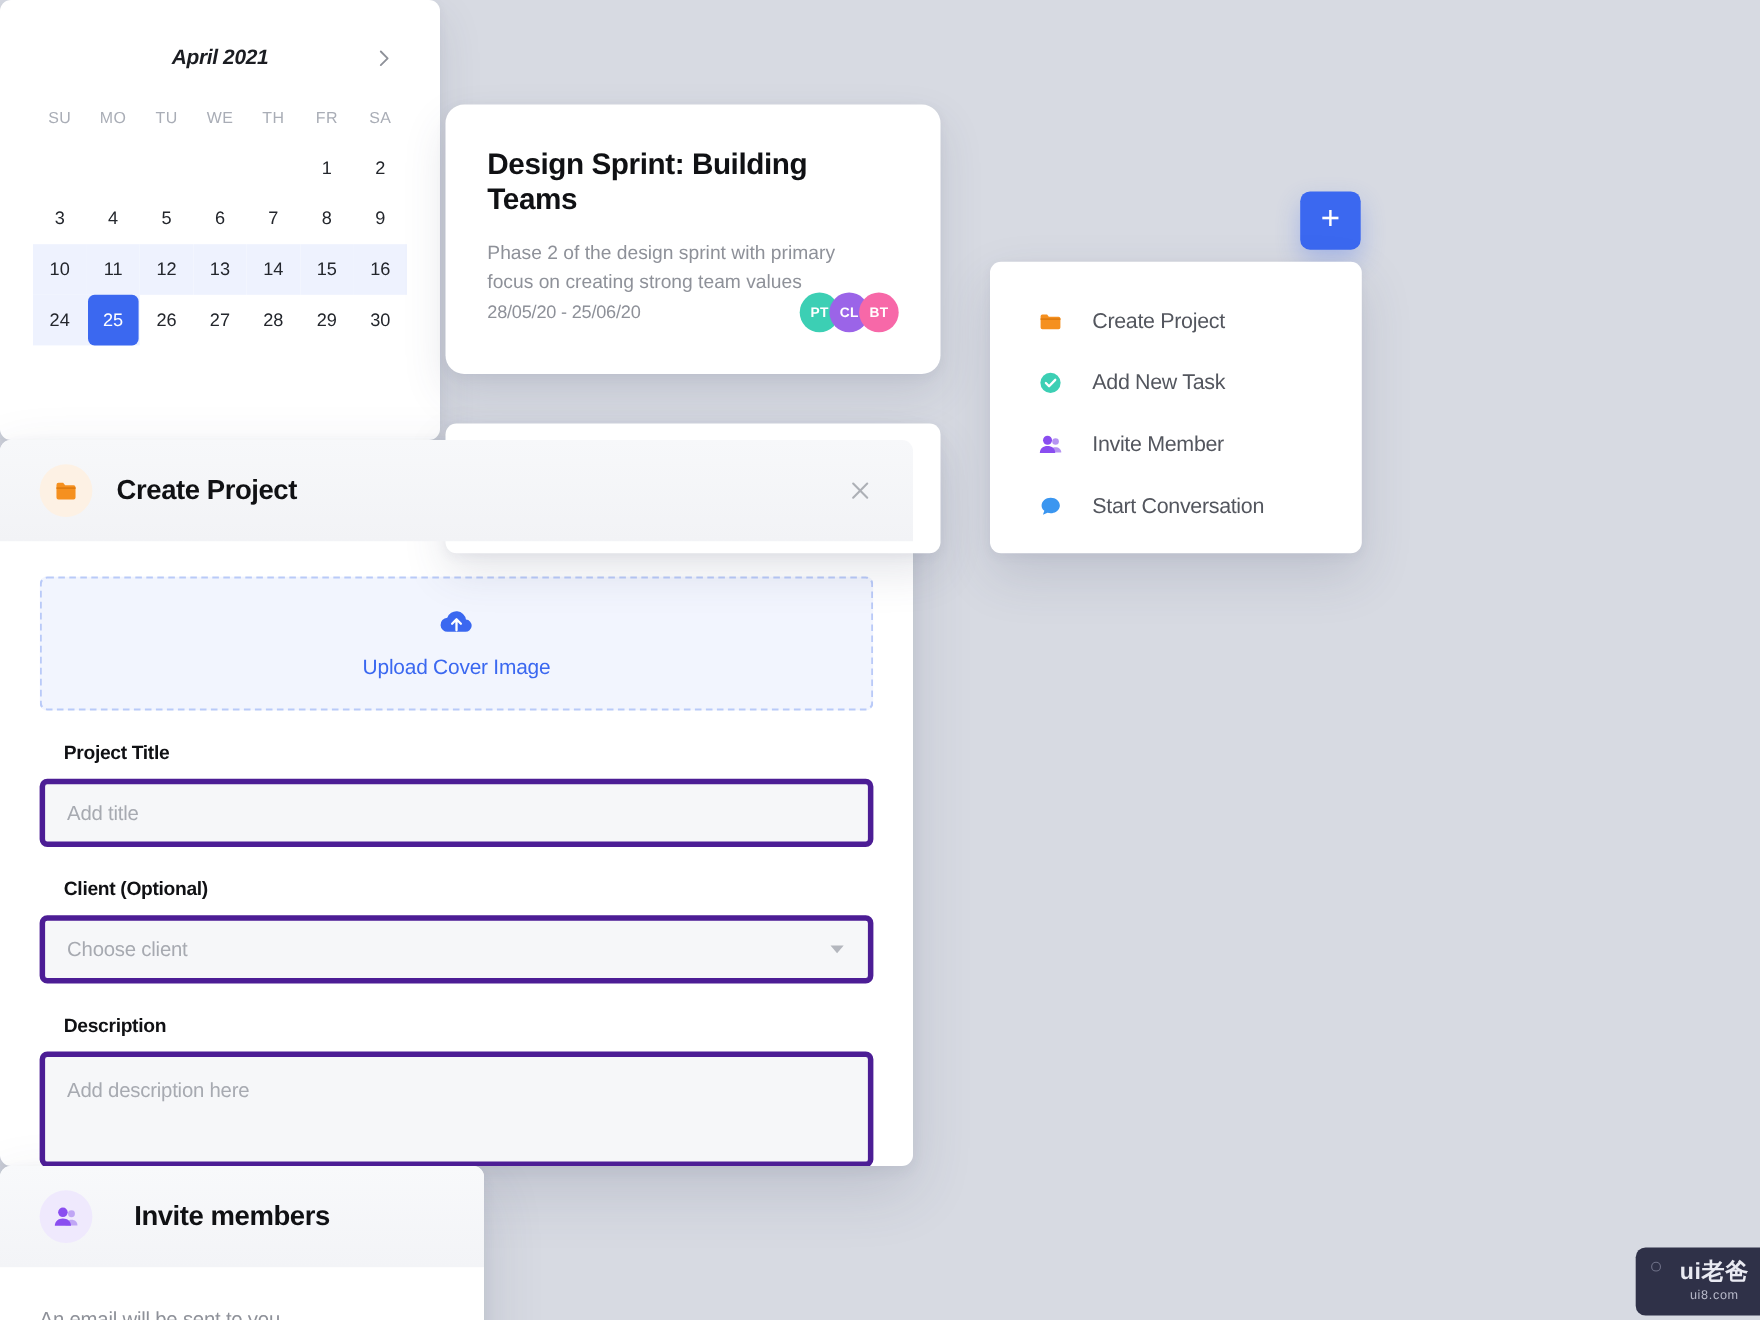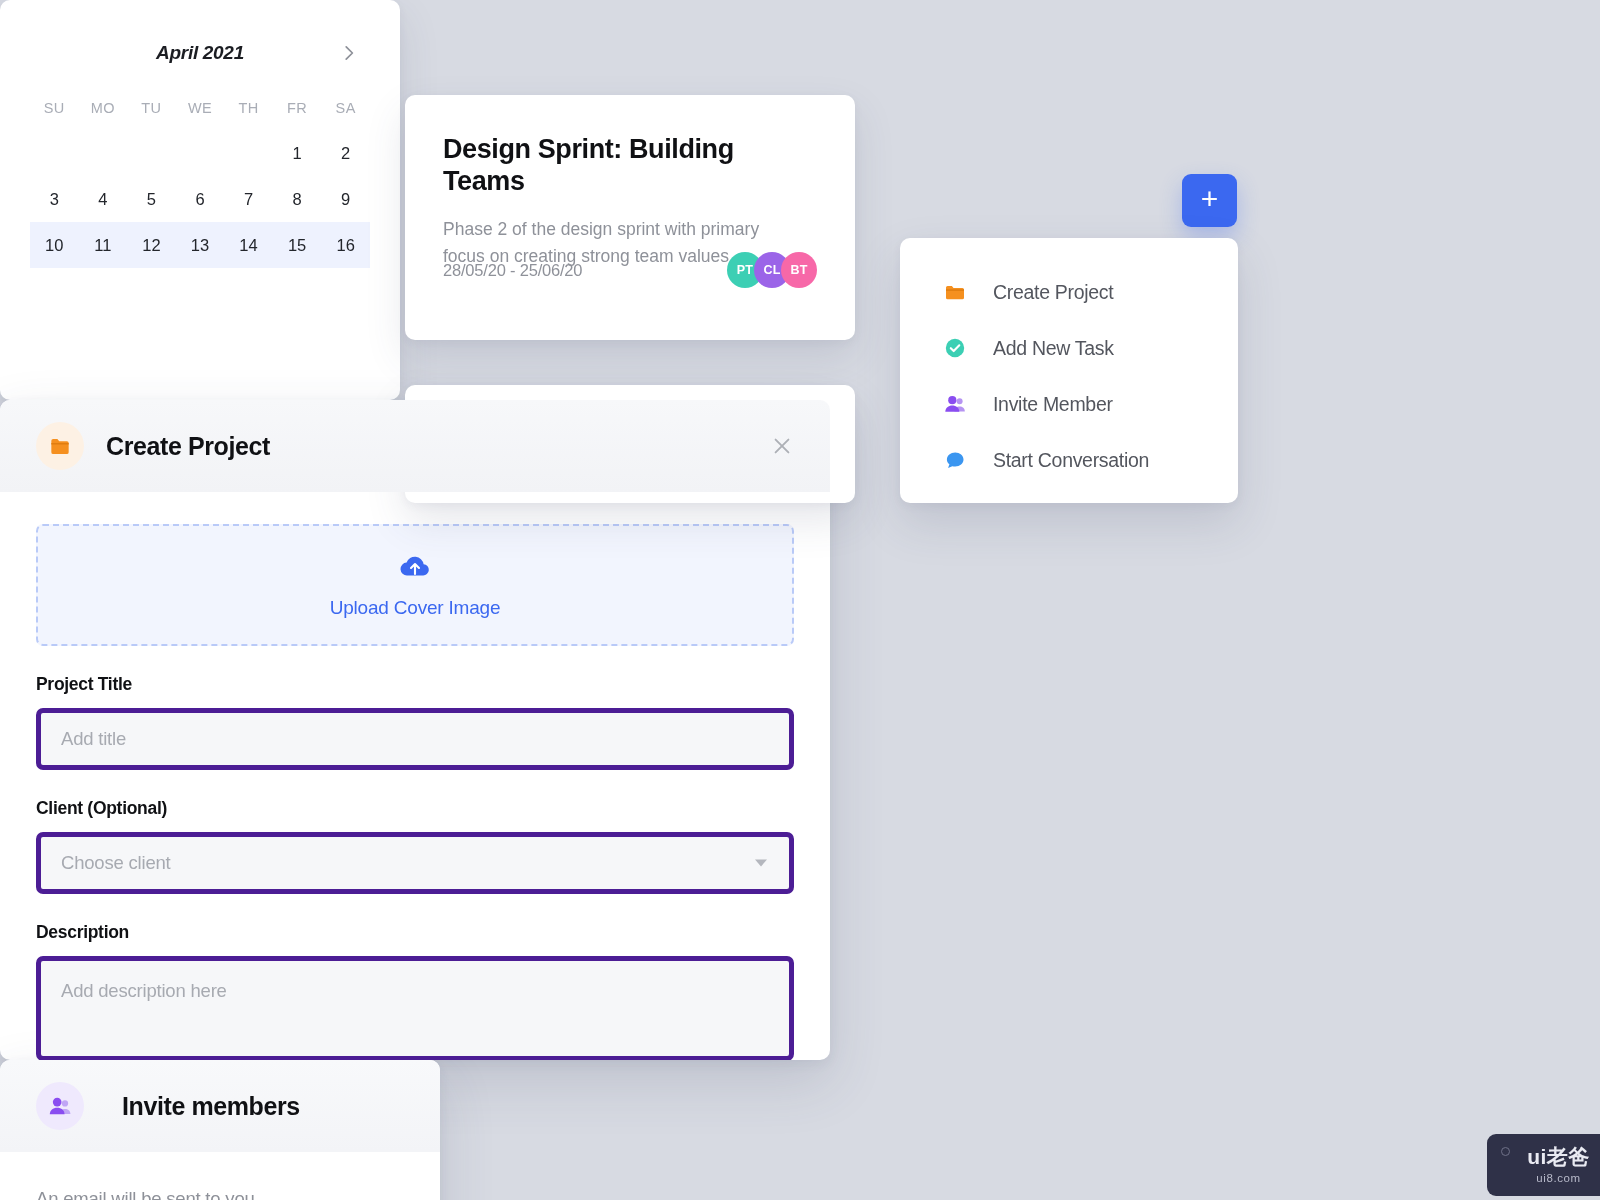--- a/index.html
+++ b/index.html
@@ -25,38 +25,39 @@
     background: #ffffff;
     border-radius: 10px;
   }
 
   
   #project-card {
     left: 405px; top: 95px;
     width: 450px; height: 245px;
     box-shadow: 0 18px 40px rgba(60,70,100,0.13), 0 3px 10px rgba(60,70,100,0.06);
     padding: 38px 38px 0 38px;
+    border-radius: 17px;
   }
   #project-card .pc-title {
     font-size: 27px;
     font-weight: bold;
     color: #101114;
     letter-spacing: -0.4px;
     line-height: 1.2;
   }
   #project-card .pc-desc {
     margin-top: 18px;
     font-size: 17.5px;
     color: #8e9199;
     line-height: 1.55;
     max-width: 350px;
   }
   #project-card .pc-footer {
     position: absolute;
-    left: 38px; right: 38px; bottom: 52px;
+    left: 38px; right: 38px; bottom: 38px;
     display: flex;
     align-items: center;
     justify-content: space-between;
   }
   #project-card .pc-dates {
     font-size: 16.5px;
     color: #8e9199;
     letter-spacing: -0.2px;
   }
   .avatar-stack { display: flex; align-items: center; }
@@ -277,20 +278,21 @@
     color: #3b68f0;
     letter-spacing: -0.2px;
   }
 
   .field { margin-top: 28px; }
   .field-label {
     font-size: 17.5px;
     font-weight: bold;
     color: #101114;
     letter-spacing: -0.3px;
+    margin-left: 22px;
   }
   .field-input {
     margin-top: 13px;
     height: 62px;
     background: #f6f7f9;
     border: 5px solid #4c1d95;
     border-radius: 7px;
     display: flex;
     align-items: center;
     padding: 0 20px;
@@ -538,20 +540,43 @@
           <td>
               <div class="daycell">14</div>
             </td>
           <td>
               <div class="daycell">15</div>
             </td>
           <td>
               <div class="daycell">16</div>
             </td>
         </tr>
+        <tr>
+          <td class="in-range">
+              <div class="daycell">24</div>
+            </td>
+          <td class="in-range selected">
+              <div class="daycell">25</div>
+            </td>
+          <td>
+              <div class="daycell">26</div>
+            </td>
+          <td>
+              <div class="daycell">27</div>
+            </td>
+          <td>
+              <div class="daycell">28</div>
+            </td>
+          <td>
+              <div class="daycell">29</div>
+            </td>
+          <td>
+              <div class="daycell">30</div>
+            </td>
+        </tr>
       </tbody>
     </table>
   </div>
 
   <div id="create-project-modal">
     <div class="cp-header">
       <span class="cp-header-icon">
         <svg width="26" height="26" viewBox="0 0 24 24">
           <path d="M4 7.2a1.7 1.7 0 0 1 1.7-1.7h3.9l1.7 2.1h7.1A1.7 1.7 0 0 1 20 9.3v8.4a1.7 1.7 0 0 1-1.7 1.7H5.7A1.7 1.7 0 0 1 4 17.7z" fill="#f5901f"></path>
           <path d="M4 9.2h16v1.5H4z" fill="#e07d10"></path>

